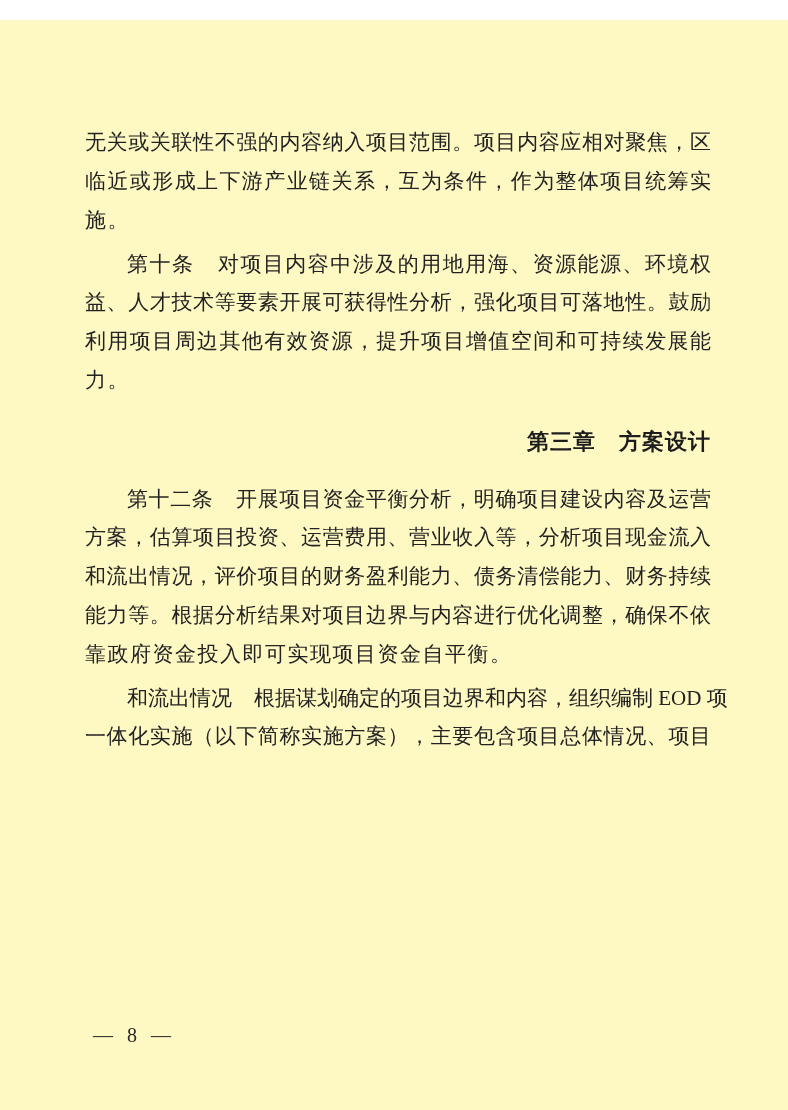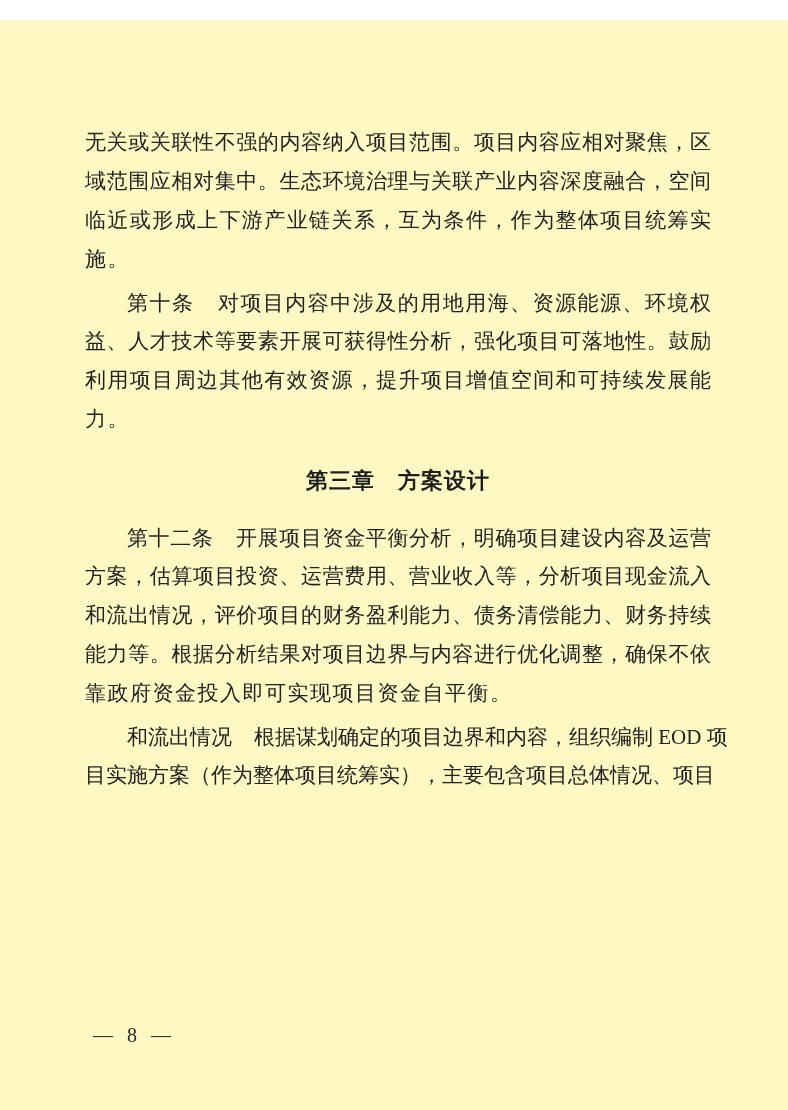--- a/index.html
+++ b/index.html
@@ -37,21 +37,21 @@
   .line.indent { padding-left: 42px; }
   .article-label {
     font-weight: 400;
     font-family: "Liberation Sans", "DejaVu Sans", sans-serif;
   }
   .label-gap { display: inline-block; width: 22px; }
   .chapter-heading {
     height: 39px;
     line-height: 39px;
     margin: 22px 0 18px 0;
-    text-align: center;
+    text-align: right;
     font-size: 22px;
     font-weight: 700;
     letter-spacing: 1px;
     font-family: "Liberation Sans", "DejaVu Sans", sans-serif;
     color: #1d1d1d;
   }
   .footer {
     position: absolute;
     left: 93px;
     top: 1000px;
@@ -63,39 +63,38 @@
   }
   .footer .page-num { margin: 0 14px; }
 </style>
 </head>
 <body>
 
 <div class="page">
   <div class="content" id="paragraphs">
       <div class="para">
         <div class="line fill">无关或关联性不强的内容纳入项目范围。项目内容应相对聚焦，区</div>
-        <div class="line fill">域范围应相对集中。生态环境治理与关联产业内容深度融合，空间</div>
         <div class="line fill">临近或形成上下游产业链关系，互为条件，作为整体项目统筹实</div>
         <div class="line">施。</div>
       </div>
       <div class="para">
         <div class="line fill indent"><span class="article-label">第十条</span><span class="label-gap"></span><span>对项目内容中涉及的用地用海、资源能源、环境权</span></div>
         <div class="line fill">益、人才技术等要素开展可获得性分析，强化项目可落地性。鼓励</div>
         <div class="line fill">利用项目周边其他有效资源，提升项目增值空间和可持续发展能</div>
         <div class="line">力。</div>
       </div>
       <div class="chapter-heading">第三章　方案设计</div>
       <div class="para">
         <div class="line fill indent"><span class="article-label">第十二条</span><span class="label-gap"></span><span>开展项目资金平衡分析，明确项目建设内容及运营</span></div>
         <div class="line fill">方案，估算项目投资、运营费用、营业收入等，分析项目现金流入</div>
         <div class="line fill">和流出情况，评价项目的财务盈利能力、债务清偿能力、财务持续</div>
         <div class="line fill">能力等。根据分析结果对项目边界与内容进行优化调整，确保不依</div>
         <div class="line">靠政府资金投入即可实现项目资金自平衡。</div>
       </div>
       <div class="para">
         <div class="line fill indent"><span class="article-label">和流出情况</span><span class="label-gap"></span><span>根据谋划确定的项目边界和内容，组织编制 EOD 项</span></div>
-        <div class="line fill">目实施方案（作为整体项目统筹实），主要包含项目总体情况、项目</div>
+        <div class="line fill">一体化实施（以下简称实施方案），主要包含项目总体情况、项目</div>
       </div>
     </div>
   <div class="footer">
     <span>—</span><span class="page-num">8</span><span>—</span>
   </div>
 </div>
 
 </body></html>

